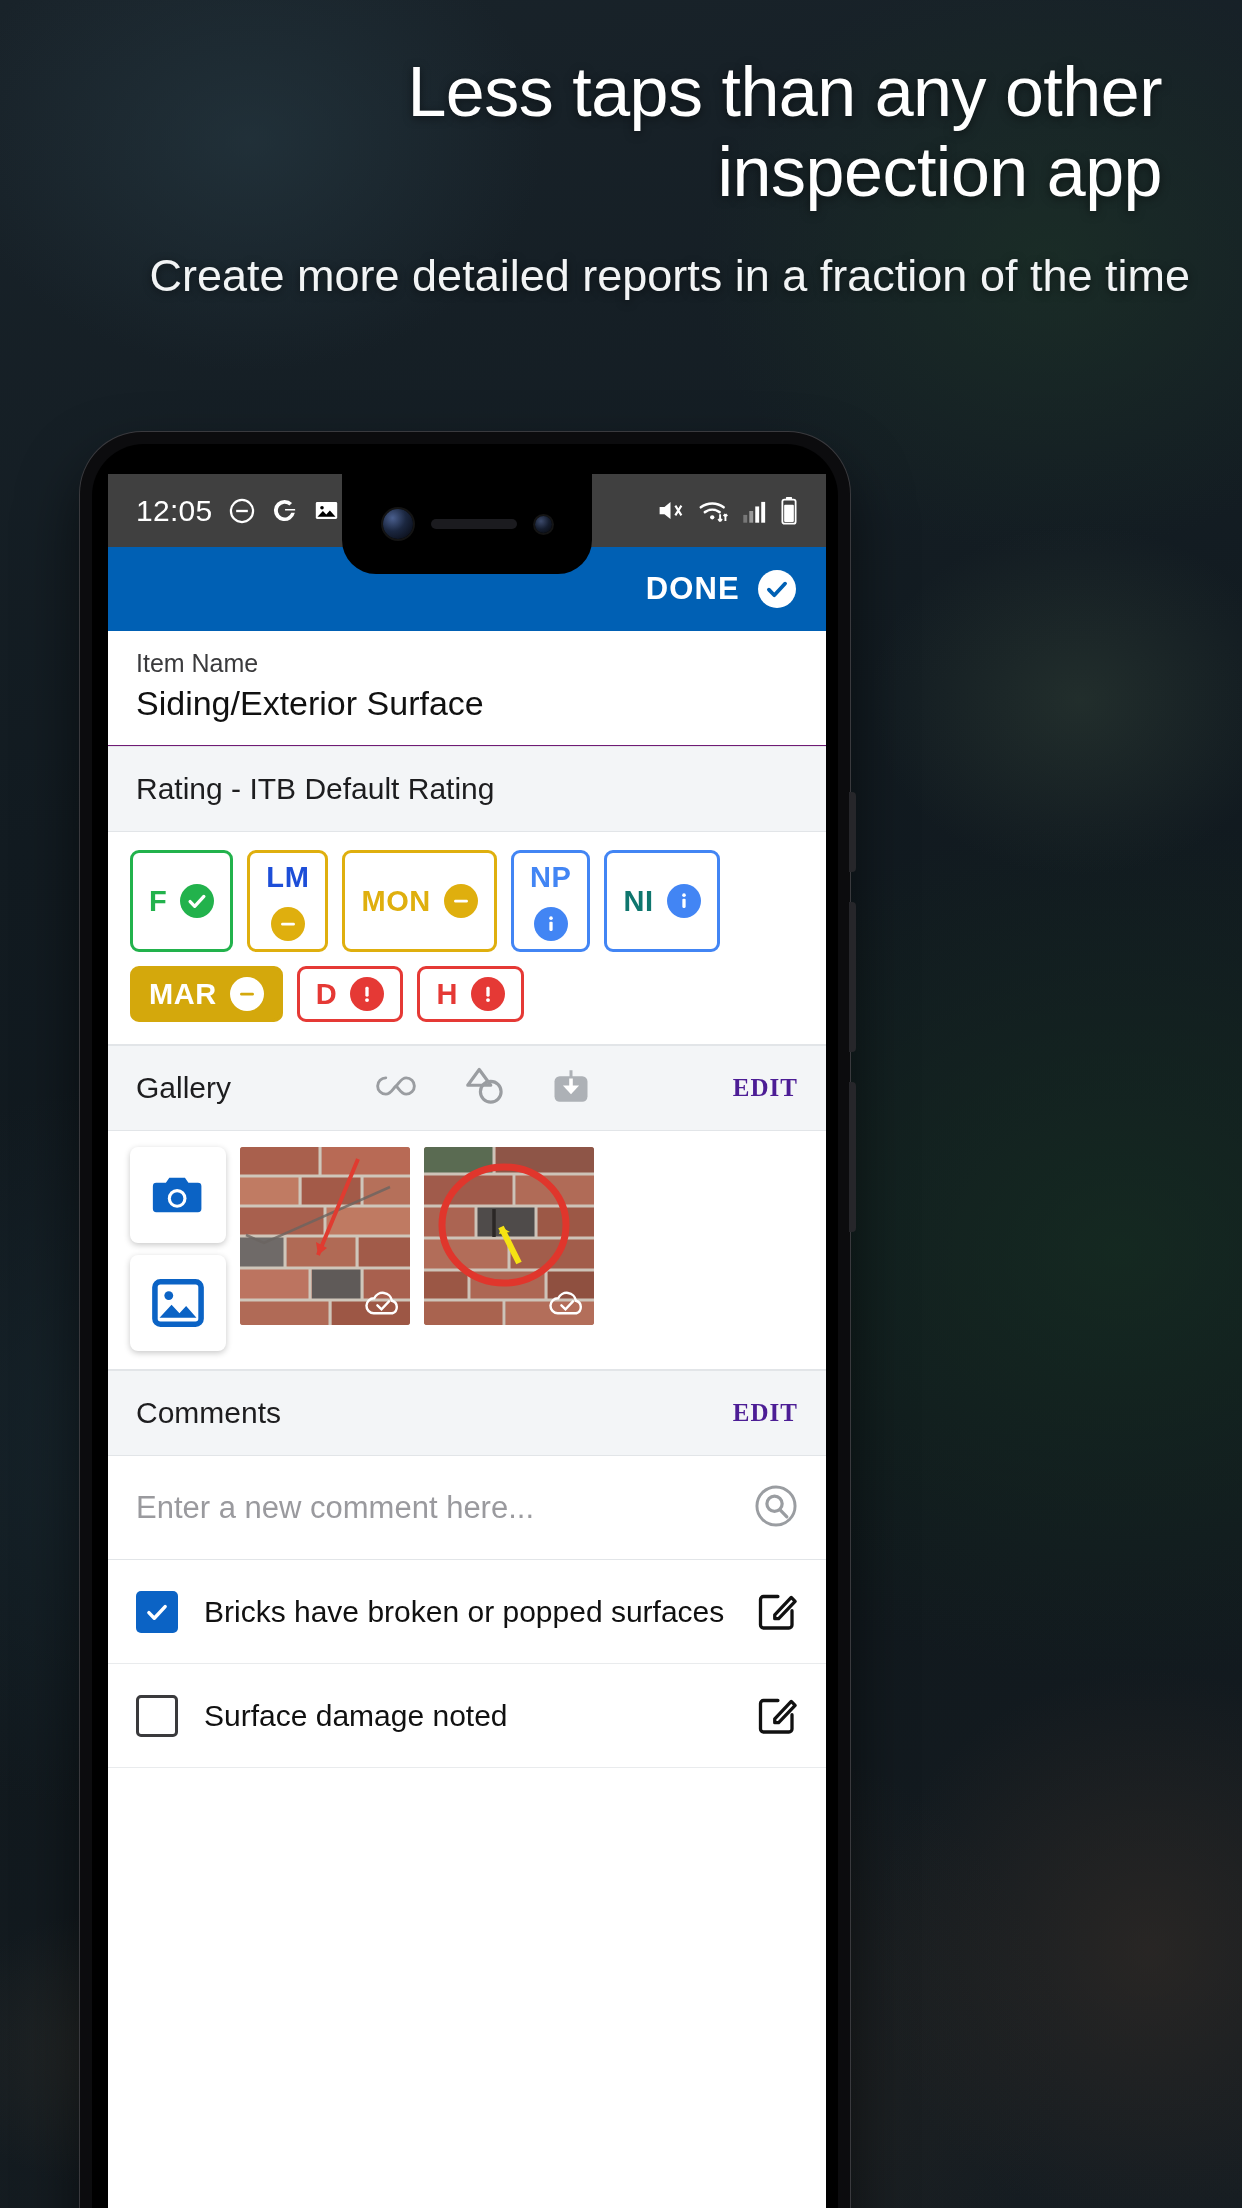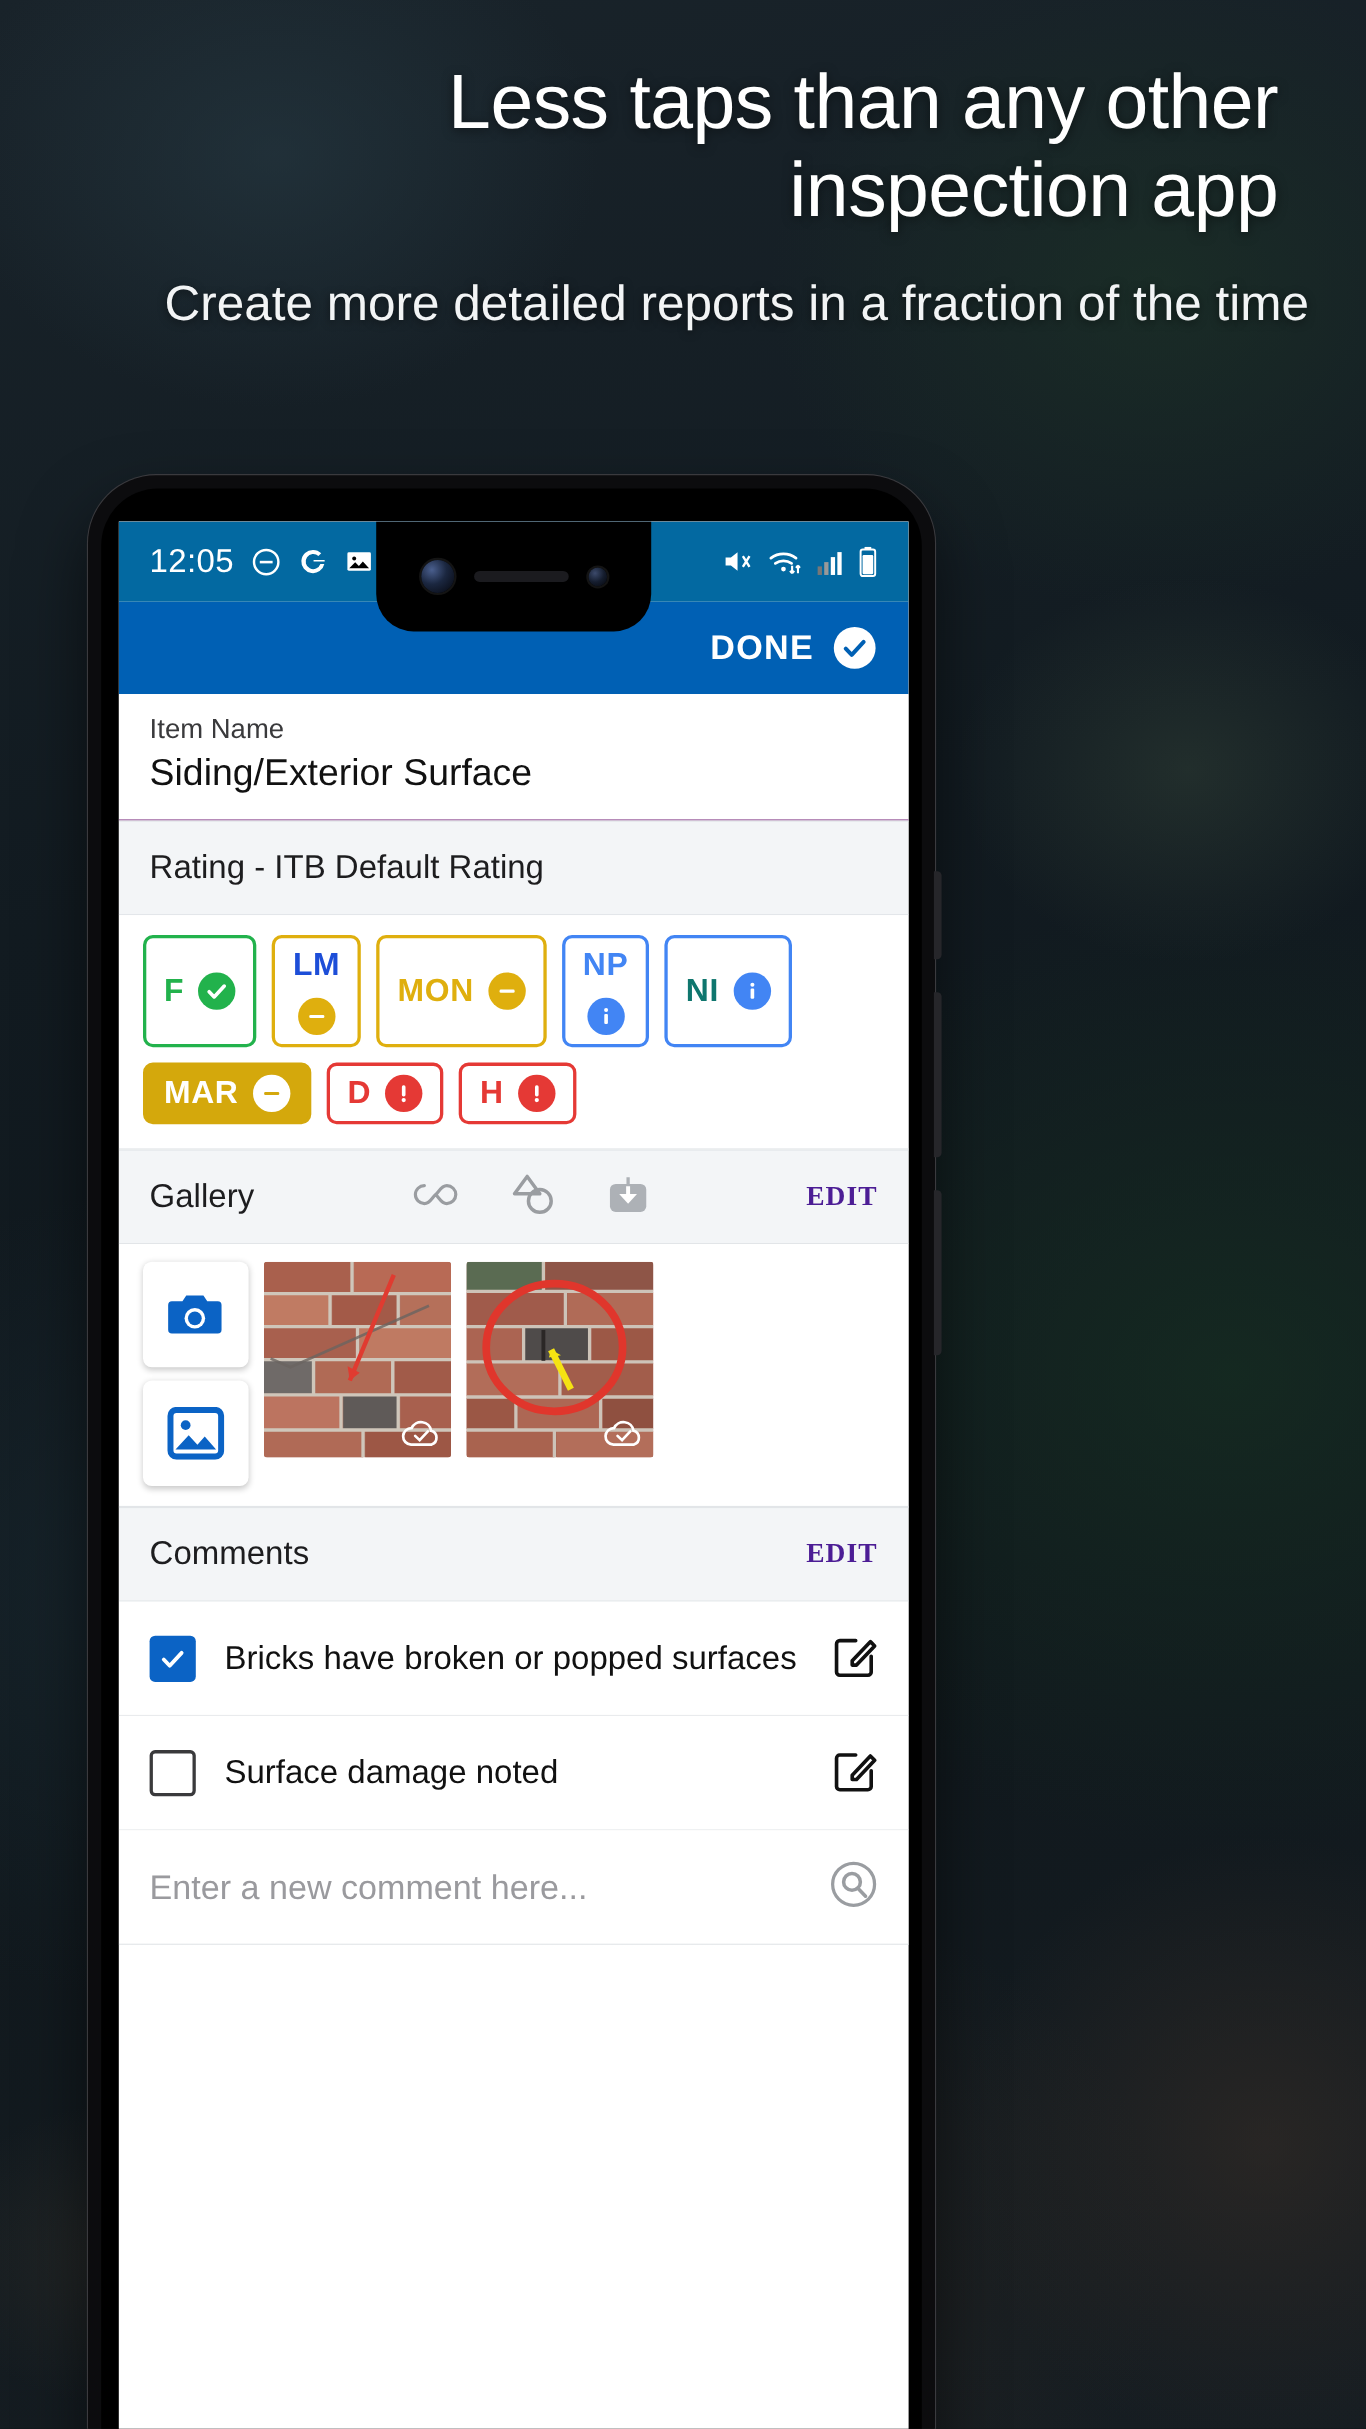--- a/index.html
+++ b/index.html
@@ -93,21 +93,21 @@
     left: 16px; top: 30px;
     width: 718px; height: 1770px;
     background: #ffffff;
     overflow: hidden;
   }
 
   
   #statusbar {
     position: relative;
     height: 73px;
-    background: #0369a1;
+    background: #404040;
     color: #fff;
     display: flex;
     align-items: center;
     padding: 0 28px 0 28px;
   }
   #status-left { display: flex; align-items: center; gap: 15px; }
   #status-time { font-size: 30px; font-weight: 400; letter-spacing: .3px; }
   .sicon { display: inline-flex; align-items: center; }
   #status-right { margin-left: auto; display: flex; align-items: center; gap: 12px; }
 
@@ -535,49 +535,49 @@
             <path d="M14 17.5l4.4 4.2 8-8.5" stroke="#fff" stroke-width="2.6" fill="none" stroke-linecap="round"></path>
           </svg>
         </div>
       </div>
 
       <div class="section-head">
         <span class="title">Comments</span>
         <span class="edit">EDIT</span>
       </div>
 
-      <div id="comment-list">
-          <div class="comment-row">
-            <span class="cbox checked">
-              <svg width="26" height="26" viewBox="0 0 24 24">
-                <path d="M4.5 12.6l5 5.2L19.5 7" stroke="#fff" stroke-width="3.2" fill="none" stroke-linecap="round" stroke-linejoin="round"></path>
-              </svg>
-            </span>
-            <span class="comment-text">Bricks have broken or popped surfaces</span>
-            <span class="comment-edit"><svg width="42" height="42" viewBox="0 0 28 28">
-                <path d="M24 14.5V24a2 2 0 0 1-2 2H5a2 2 0 0 1-2-2V7a2 2 0 0 1 2-2h9.6" fill="none" stroke="#111" stroke-width="2.2" stroke-linecap="round"></path>
-                <path d="M12.5 17.2l11-11.6 2.6 2.6-11 11.6h-2.6z" fill="none" stroke="#111" stroke-width="2.2" stroke-linejoin="round"></path>
-              </svg></span>
-          </div>
-          <div class="comment-row">
-            <span class="cbox unchecked"></span>
-            <span class="comment-text">Surface damage noted</span>
-            <span class="comment-edit"><svg width="42" height="42" viewBox="0 0 28 28">
-                <path d="M24 14.5V24a2 2 0 0 1-2 2H5a2 2 0 0 1-2-2V7a2 2 0 0 1 2-2h9.6" fill="none" stroke="#111" stroke-width="2.2" stroke-linecap="round"></path>
-                <path d="M12.5 17.2l11-11.6 2.6 2.6-11 11.6h-2.6z" fill="none" stroke="#111" stroke-width="2.2" stroke-linejoin="round"></path>
-              </svg></span>
-          </div>
-        </div>
-
       <div id="comment-input-row">
         <span id="comment-placeholder">Enter a new comment here...</span>
         <span id="comment-search-icon">
           <svg width="44" height="44" viewBox="0 0 30 30">
             <circle cx="15" cy="15" r="13" fill="none" stroke="#9a9da1" stroke-width="2"></circle>
             <circle cx="14" cy="13.5" r="5.2" fill="none" stroke="#9a9da1" stroke-width="2.2"></circle>
             <path d="M17.8 17.6l4.6 4.8" stroke="#9a9da1" stroke-width="2.2" stroke-linecap="round"></path>
           </svg>
         </span>
       </div>
 
+      <div id="comment-list">
+          <div class="comment-row">
+            <span class="cbox checked">
+              <svg width="26" height="26" viewBox="0 0 24 24">
+                <path d="M4.5 12.6l5 5.2L19.5 7" stroke="#fff" stroke-width="3.2" fill="none" stroke-linecap="round" stroke-linejoin="round"></path>
+              </svg>
+            </span>
+            <span class="comment-text">Bricks have broken or popped surfaces</span>
+            <span class="comment-edit"><svg width="42" height="42" viewBox="0 0 28 28">
+                <path d="M24 14.5V24a2 2 0 0 1-2 2H5a2 2 0 0 1-2-2V7a2 2 0 0 1 2-2h9.6" fill="none" stroke="#111" stroke-width="2.2" stroke-linecap="round"></path>
+                <path d="M12.5 17.2l11-11.6 2.6 2.6-11 11.6h-2.6z" fill="none" stroke="#111" stroke-width="2.2" stroke-linejoin="round"></path>
+              </svg></span>
+          </div>
+          <div class="comment-row">
+            <span class="cbox unchecked"></span>
+            <span class="comment-text">Surface damage noted</span>
+            <span class="comment-edit"><svg width="42" height="42" viewBox="0 0 28 28">
+                <path d="M24 14.5V24a2 2 0 0 1-2 2H5a2 2 0 0 1-2-2V7a2 2 0 0 1 2-2h9.6" fill="none" stroke="#111" stroke-width="2.2" stroke-linecap="round"></path>
+                <path d="M12.5 17.2l11-11.6 2.6 2.6-11 11.6h-2.6z" fill="none" stroke="#111" stroke-width="2.2" stroke-linejoin="round"></path>
+              </svg></span>
+          </div>
+        </div>
+
     </div>
   </div>
 </div>
 
 </body></html>

